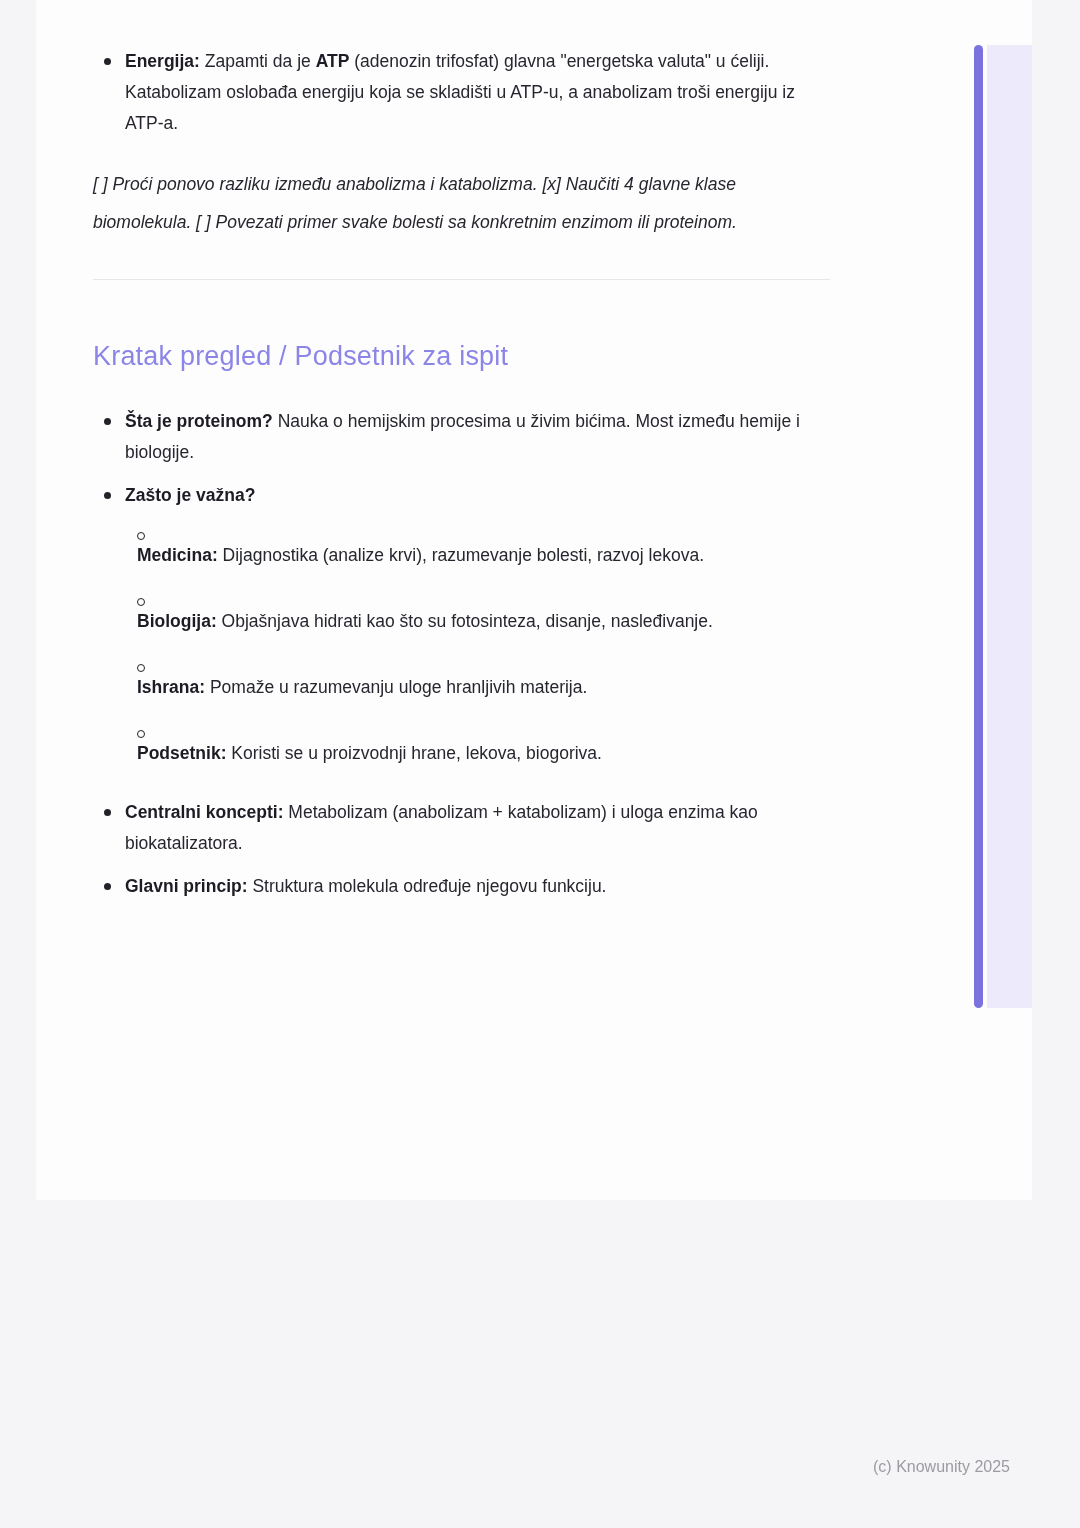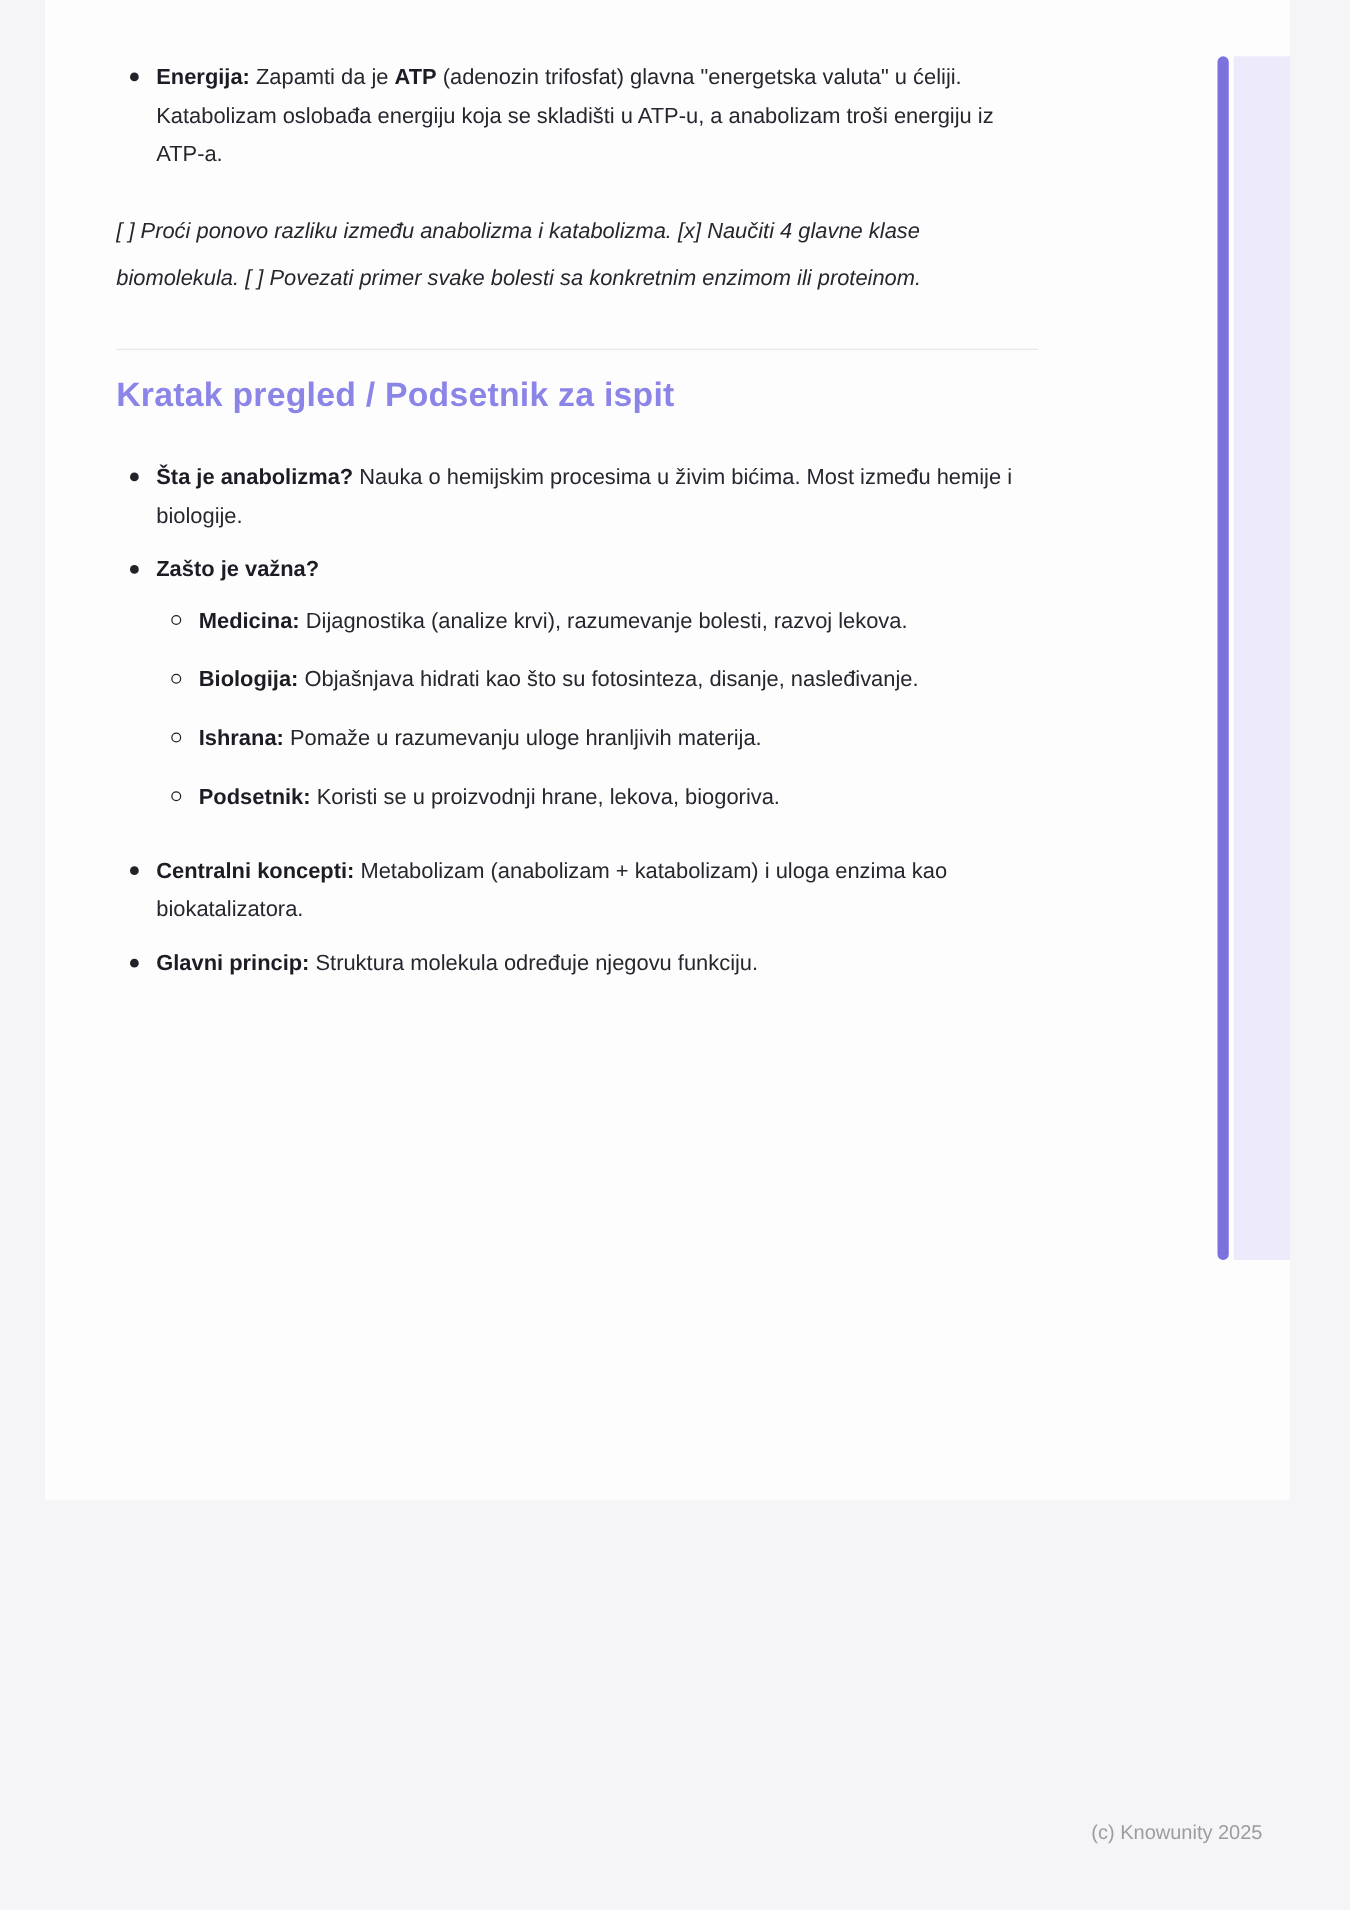--- a/index.html
+++ b/index.html
@@ -60,36 +60,36 @@
     font-size:17.5px;
     line-height:38px;
     font-style:italic;
   }
   .divider{
     border:none;
     border-top:1px solid var(--divider);
     margin-top:38px;
   }
   .heading{
-    margin-top:20px;
+    margin-top:60px;
     font-size:27px;
     line-height:1.25;
-    font-weight:700;
+    font-weight:400;
     color:var(--accent);
     letter-spacing:.2px;
   }
   .summary-list{margin-top:32px;}
   .summary-list > .item{margin-bottom:12px;}
   .sublist{
     list-style:none;
     padding-left:12px;
     margin-top:10px;
     margin-bottom:6px;
   }
-  .sublist > .item{margin-bottom:16px;}
+  .sublist > .item{margin-bottom:16px;flex-direction:column;}
   .footer{
     position:absolute;
     top:1458px;
     right:22px;
     font-size:16px;
     color:var(--muted);
   }
 </style>
 </head>
 <body>
@@ -110,21 +110,21 @@
     <p class="checklist">[ ] Proći ponovo razliku između anabolizma i katabolizma. [x] Naučiti 4 glavne klase biomolekula. [ ] Povezati primer svake bolesti sa konkretnim enzimom ili proteinom.</p>
 
     <hr class="divider">
 
     <h2 class="heading">Kratak pregled / Podsetnik za ispit</h2>
 
     <ul class="blist summary-list">
 
       <li class="item">
         <span class="marker dot"></span>
-        <p class="itext"><span class="b">Šta je anabolizma?</span><span> Nauka o hemijskim procesima u živim bićima. Most između hemije i biologije.</span></p>
+        <p class="itext"><span class="b">Šta je proteinom?</span><span> Nauka o hemijskim procesima u živim bićima. Most između hemije i biologije.</span></p>
       </li>
 
 
       <li class="item">
         <span class="marker dot"></span>
         <div class="itext">
           <span class="b">Zašto je važna?</span>
           <ul class="sublist">
             <li class="item">
               <span class="marker circle"></span>

